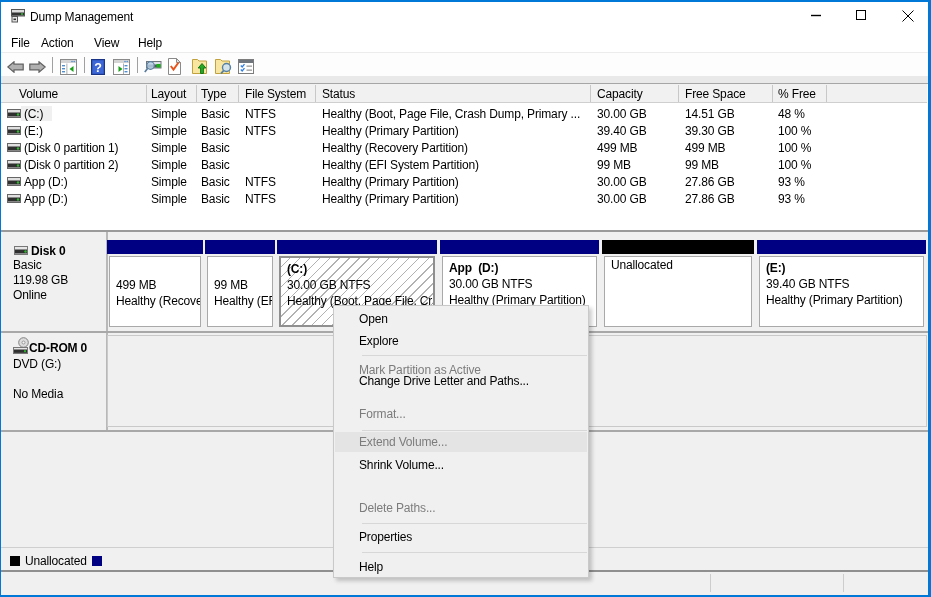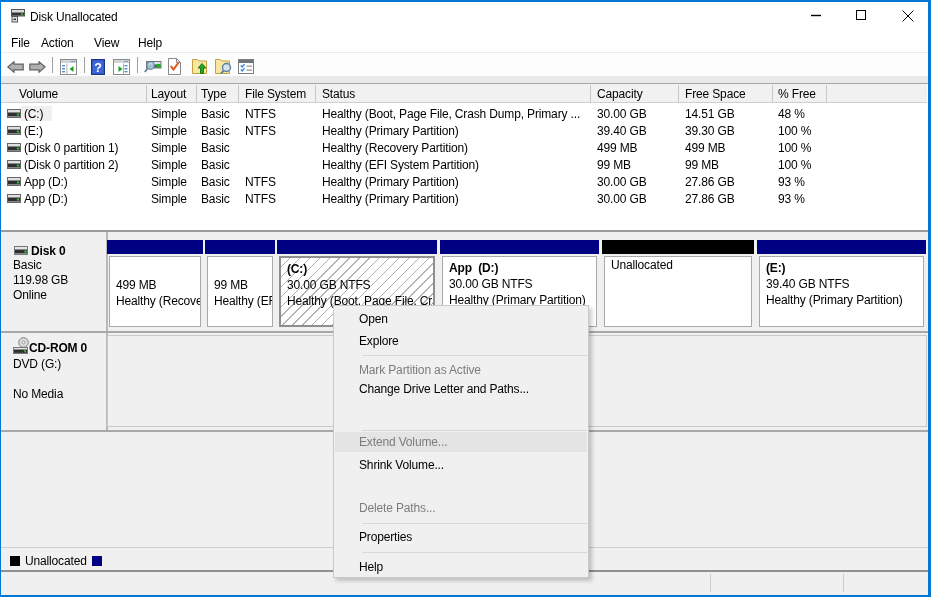--- a/index.html
+++ b/index.html
@@ -43,21 +43,21 @@
 <body>
 
   <div id="titlebar">
     <svg class="abs" style="left:10px;top:5px" width="14" height="16" viewBox="0 0 14 16">
       <rect x="0.5" y="2.5" width="13" height="6.5" fill="#dcdcdc" stroke="#555"></rect>
       <rect x="1" y="5.5" width="12" height="3" fill="#333"></rect>
       <circle cx="11" cy="7" r="1.1" fill="#2db82d"></circle>
       <rect x="1" y="9.5" width="5.5" height="5.5" fill="#e8e8e8" stroke="#555"></rect>
       <rect x="2.5" y="11.5" width="2.5" height="1.6" fill="#333"></rect>
     </svg>
-    <span class="abs" style="left:29px;top:8px">Disk Unallocated</span>
+    <span class="abs" style="left:29px;top:8px">Dump Management</span>
   </div>
   <svg class="abs" style="left:798px;top:2px" width="34" height="27">
     <line x1="13" y1="13.5" x2="23" y2="13.5" stroke="#000" stroke-width="1.4"></line>
   </svg>
   <svg class="abs" style="left:844px;top:2px" width="34" height="27">
     <rect x="12.5" y="8.5" width="9" height="9" fill="none" stroke="#000" stroke-width="1"></rect>
   </svg>
   <svg class="abs" style="left:890px;top:2px" width="34" height="27">
     <path d="M12.5 8.5 L23.5 19.5 M23.5 8.5 L12.5 19.5" stroke="#000" stroke-width="1" fill="none"></path>
   </svg>
@@ -345,21 +345,22 @@
   <div class="bord" style="left:0;top:0;width:931px;height:2px;"></div>
   <div class="bord" style="left:0;top:0;width:1px;height:597px;"></div>
   <div class="bord" style="left:928px;top:0;width:3px;height:597px;"></div>
   <div class="bord" style="left:0;top:595px;width:931px;height:2px;"></div>
 
   <div id="cmenu">
     <div class="mi" style="top:2px">Open</div>
     <div class="mi" style="top:24px">Explore</div>
     <div class="msep" style="top:49px"></div>
     <div class="mi dis" style="top:53px">Mark Partition as Active</div>
-    <div class="mi" style="top:72px">Change Drive Letter and Paths...</div>
+    <div class="mi" style="top:64px">Change Drive Letter and Paths...</div>
+    <div class="mi dis" style="top:97px">Format...</div>
     <div class="msep" style="top:124px"></div>
     <div class="mi dis" style="top:125.5px;background:#e4e4e4;height:20px;line-height:20px;">Extend Volume...</div>
     <div class="mi" style="top:148px">Shrink Volume...</div>
     <div class="mi dis" style="top:190.6px">Delete Paths...</div>
     <div class="msep" style="top:217px"></div>
     <div class="mi" style="top:219.8px">Properties</div>
     <div class="msep" style="top:245.8px"></div>
     <div class="mi" style="top:249.8px">Help</div>
   </div>
 

